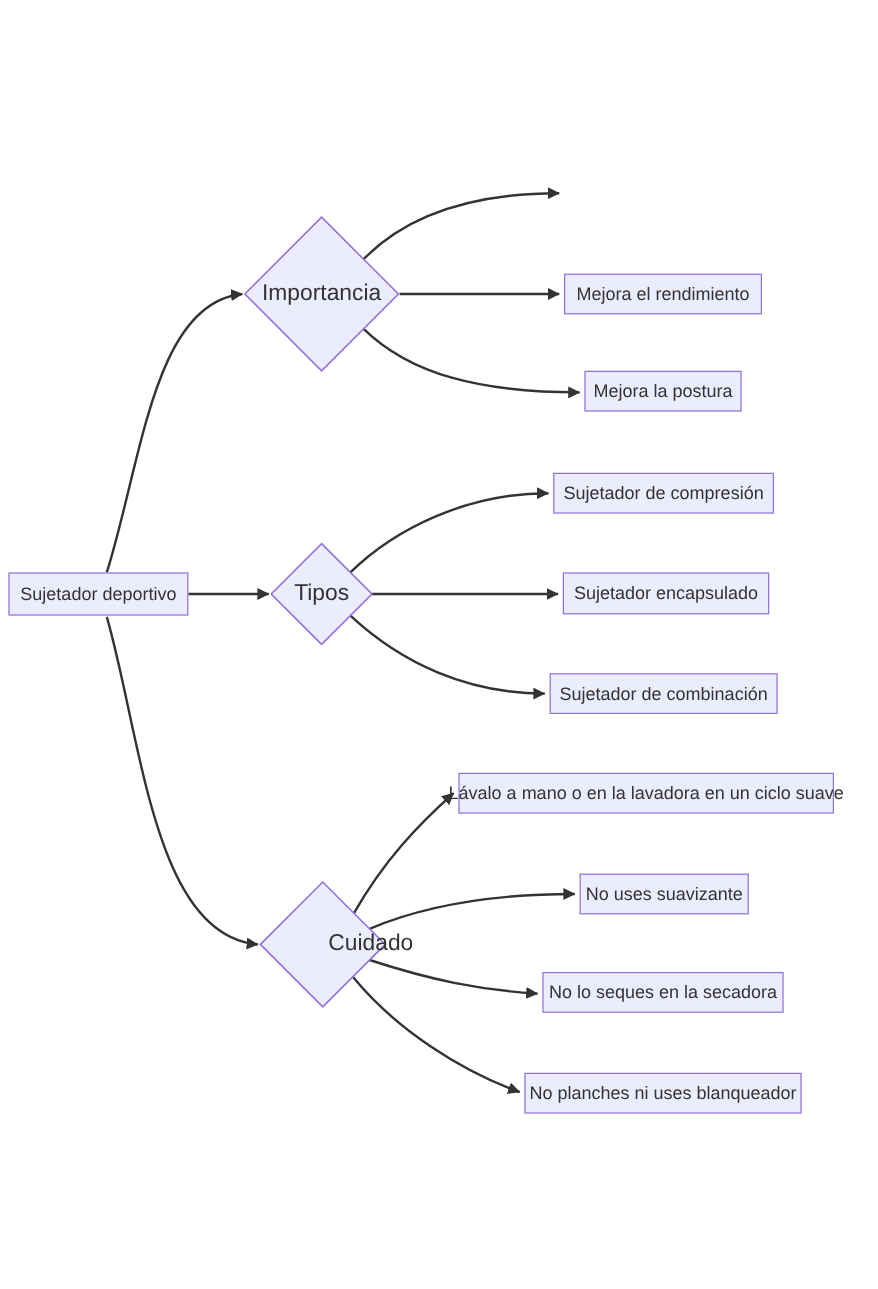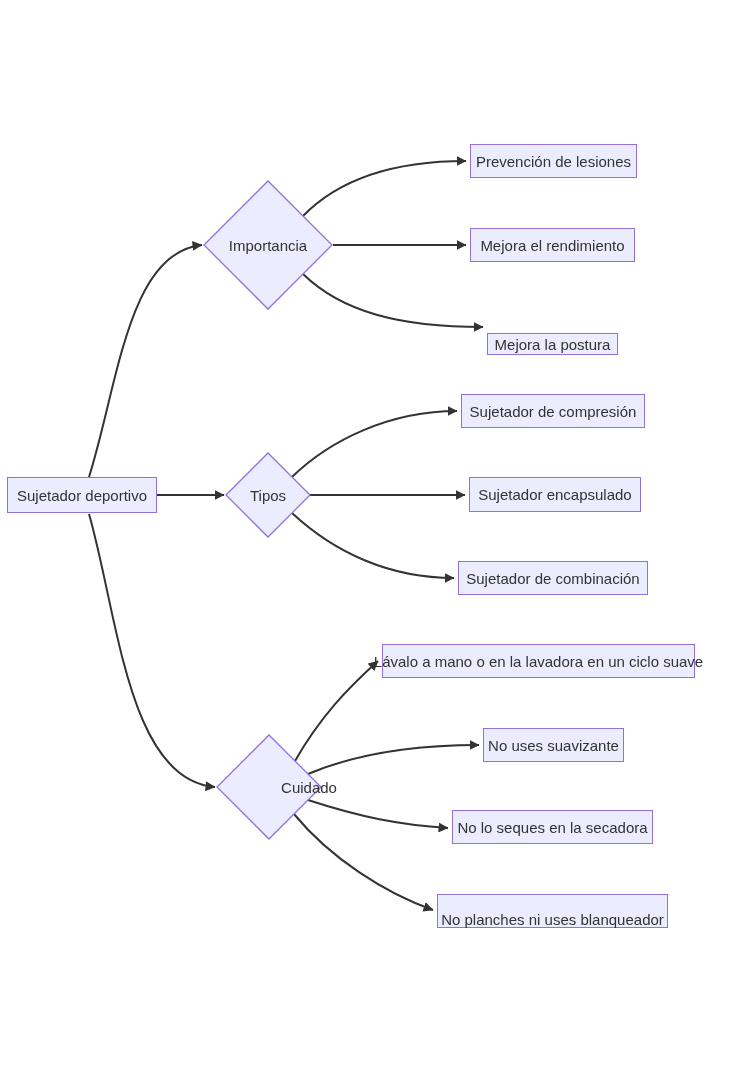--- a/index.html
+++ b/index.html
@@ -43,21 +43,21 @@
     align-items: center;
     justify-content: center;
     font-size: 15px;
     line-height: 1;
     white-space: nowrap;
     color: var(--text-color);
   }
   .diamond-label {
     position: absolute;
     transform: translate(-50%, -50%);
-    font-size: 15px;
+    font-size: 19px;
     white-space: nowrap;
     color: var(--text-color);
   }
 </style>
 </head>
 <body>
 
 <div class="canvas">
 
   <svg class="edges" width="732" height="1074" viewBox="0 0 732 1074" aria-hidden="true">
@@ -90,27 +90,24 @@
   </svg>
 
   <div class="node" style="left:7px; top:477px; width:150px; height:36px;">
     <span>Sujetador deportivo</span>
   </div>
 
   <div class="diamond-label" style="left:268px; top:245px;">Importancia</div>
   <div class="diamond-label" style="left:268px; top:495px;">Tipos</div>
   <div class="diamond-label" style="left:269px; top:787px;margin-left:40px;">Cuidado</div>
 
-  <div class="node" style="left:470px; top:144px; width:167px; height:34px;">
-    <span>Prevención de lesiones</span>
-  </div>
   <div class="node" style="left:470px; top:228px; width:165px; height:34px;align-items:center;">
     <span>Mejora el rendimiento</span>
   </div>
-  <div class="node" style="left:487px; top:309px; width:131px; height:22px;margin-top:24px;">
+  <div class="node" style="left:487px; top:309px; width:131px; height:34px;">
     <span>Mejora la postura</span>
   </div>
 
   <div class="node" style="left:461px; top:394px; width:184px; height:34px;justify-content:center;">
     <span>Sujetador de compresión</span>
   </div>
   <div class="node" style="left:469px; top:477px; width:172px; height:35px;">
     <span>Sujetador encapsulado</span>
   </div>
   <div class="node" style="left:458px; top:561px; width:190px; height:34px;">
@@ -119,17 +116,17 @@
 
   <div class="node" style="left:382px; top:644px; width:313px; height:34px;">
     <span>Lávalo a mano o en la lavadora en un ciclo suave</span>
   </div>
   <div class="node" style="left:483px; top:728px; width:141px; height:34px;">
     <span>No uses suavizante</span>
   </div>
   <div class="node" style="left:452px; top:810px; width:201px; height:34px;align-items:center;">
     <span>No lo seques en la secadora</span>
   </div>
-  <div class="node" style="left:437px; top:894px; width:231px; height:34px;align-items:flex-end;">
+  <div class="node" style="left:437px; top:894px; width:231px; height:34px;">
     <span>No planches ni uses blanqueador</span>
   </div>
 
 </div>
 
 </body></html>

